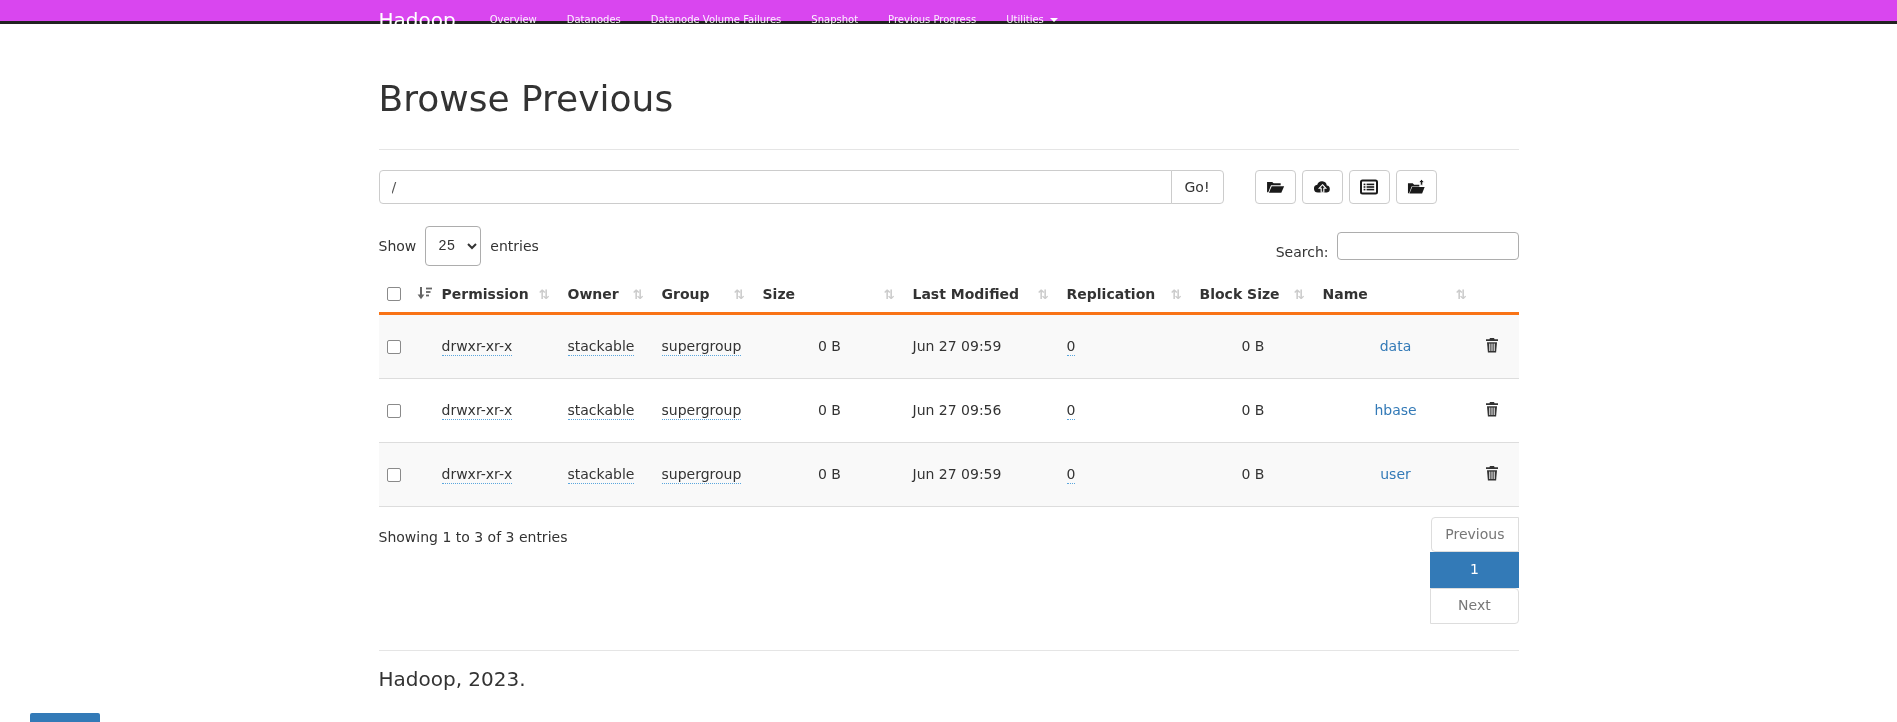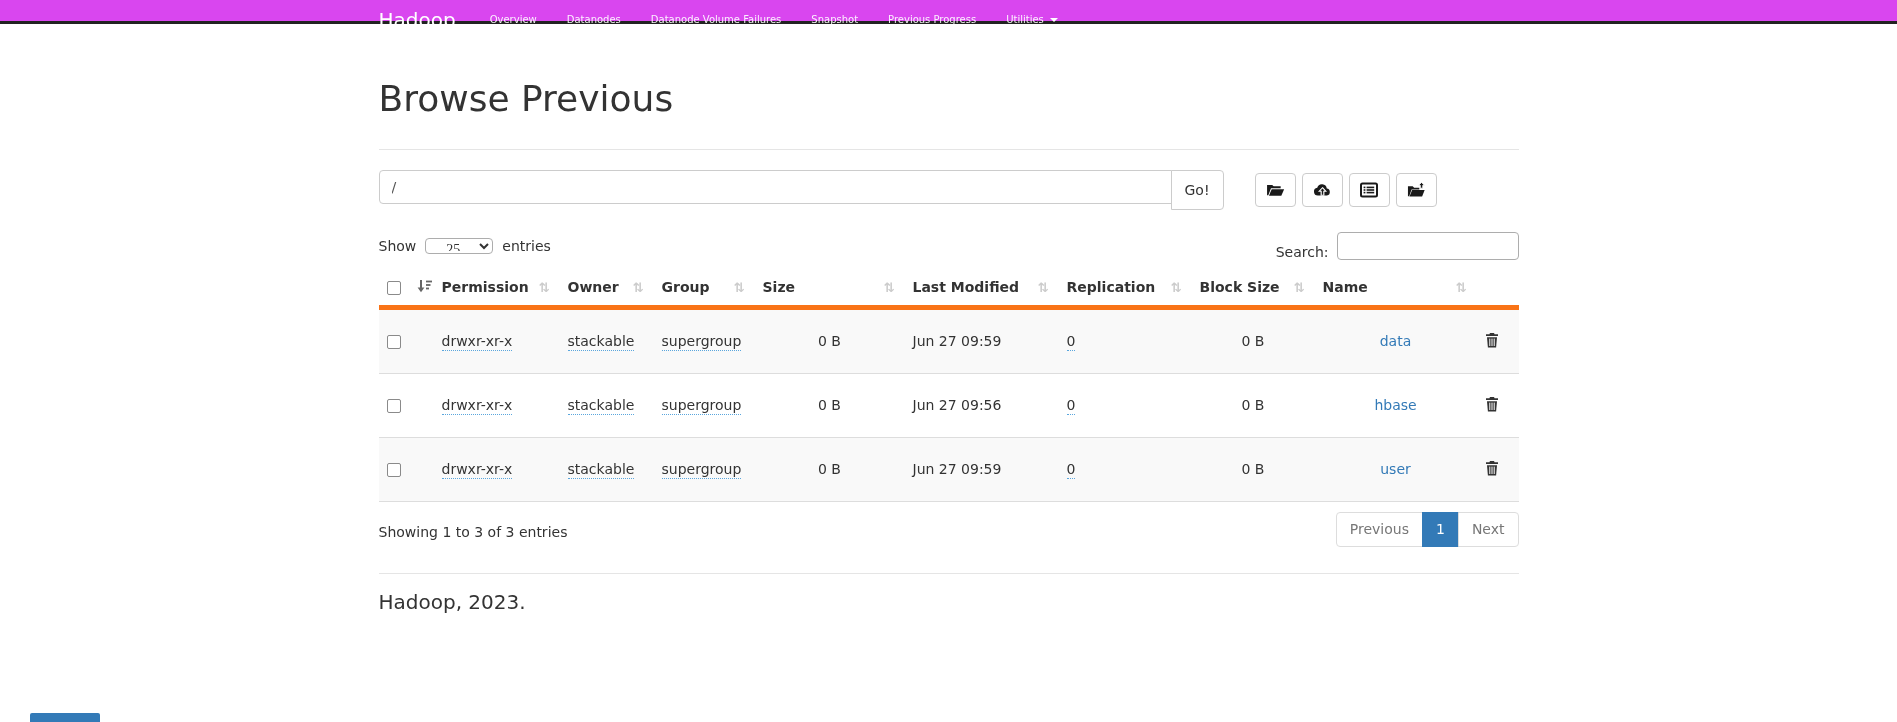--- a/index.html
+++ b/index.html
@@ -37,50 +37,50 @@
 
   
   .form-row { margin-top:20px; display:flex; align-items:center; }
   .path-group { display:flex; }
   .path-input {
     width:793px; height:34px; border:1px solid #ccc; border-radius:4px 0 0 4px;
     padding:6px 12px; font-size:14px; color:#555; outline:none;
     font-family:inherit;
   }
   .go-btn {
-    height:40px; border:1px solid #ccc; margin-left:-1px; border-radius:0 4px 4px 0;
+    height:34px; border:1px solid #ccc; margin-left:-1px; border-radius:0 4px 4px 0;
     background:#fff; padding:6px 13px; font-size:14px; color:#333; cursor:pointer;
     font-family:inherit;
   }
   .toolbar { margin-left:31px; display:flex; gap:6px; }
   .icon-btn {
     width:41px; height:34px; border:1px solid #ccc; border-radius:4px;
     background:#fff; display:flex; align-items:center; justify-content:center;
     cursor:pointer; padding:0;
   }
   .icon-btn svg { display:block; }
 
   
   .controls-row { margin-top:22px; display:flex; justify-content:space-between; align-items:center; }
   .length { display:flex; align-items:center; gap:9px; }
   .length select {
-    height:16px; min-width:56px; border:1px solid #adadad; border-radius:4px;
-    padding:2px 16px; font-size:14px; color:#333; background:#fff; font-family:Liberation Serif, serif;
+    height:40px; min-width:56px; border:1px solid #adadad; border-radius:4px;
+    padding:2px 8px; font-size:14px; color:#333; background:#fff; font-family:Liberation Mono, monospace;
   }
   .search-box { display:flex; align-items:flex-end; gap:8px; }
   .search-box input {
     width:182px; height:28px; border:1px solid #adadad; border-radius:4px;
     padding:4px 8px; font-size:14px; font-family:inherit; outline:none;
   }
 
   
   table.dir-table { width:1140px; border-collapse:collapse; margin-top:10px; table-layout:fixed; }
   .dir-table th {
     text-align:left; font-weight:bold; font-size:14px; color:#333;
-    padding:8px; height:37px; border-bottom:5px solid #f97316;
+    padding:8px; height:37px; border-bottom:3px solid #f97316;
     position:relative; cursor:pointer; white-space:nowrap;
   }
   .dir-table td {
     padding:22px 8px; height:38px; border-bottom:1px solid #ddd;
     font-size:14px; color:#333; white-space:nowrap; overflow:hidden;margin-left:28px;
   }
   .dir-table tbody tr:nth-child(odd) { background:#f9f9f9; }
   .sort-pair {
     position:absolute; right:10px; top:50%; transform:translateY(-50%);
     color:#ccc; font-size:13px; line-height:1; pointer-events:none;
@@ -92,21 +92,21 @@
   .chk {
     appearance:none; -webkit-appearance:none; width:14px; height:14px; margin:0;
     border:1.5px solid #8a8a8a; border-radius:2px; background:#fff; cursor:pointer;
     vertical-align:middle;
   }
   .trash-btn { background:none; border:0; padding:0; cursor:pointer; display:inline-flex; }
 
   
   .table-footer { margin-top:10px; display:flex; justify-content:space-between; align-items:flex-start; }
   .info { padding-top:12px; font-size:14px; color:#333; }
-  .pager { display:flex; }
+  .pager { display:flex;flex-direction:column; }
   .page-btn {
     padding:7px 13px; border:1px solid #ddd; background:#fff; color:#777;
     font-size:14px; margin-left:-1px; cursor:pointer; font-family:inherit; line-height:1.42;
   }
   .page-btn.first { border-radius:4px 0 0 4px; margin-left:0; }
   .page-btn.last  { border-radius:0 4px 4px 0; }
   .page-btn.active { background:#337ab7; border-color:#337ab7; color:#fff; }
 
   .footer-text { margin:16px 0 0; font-size:20px; color:#333; }
 

